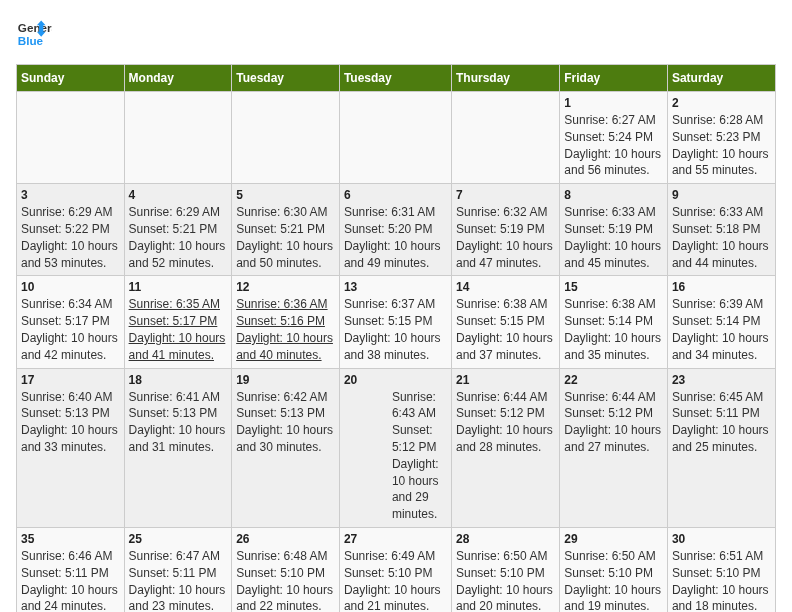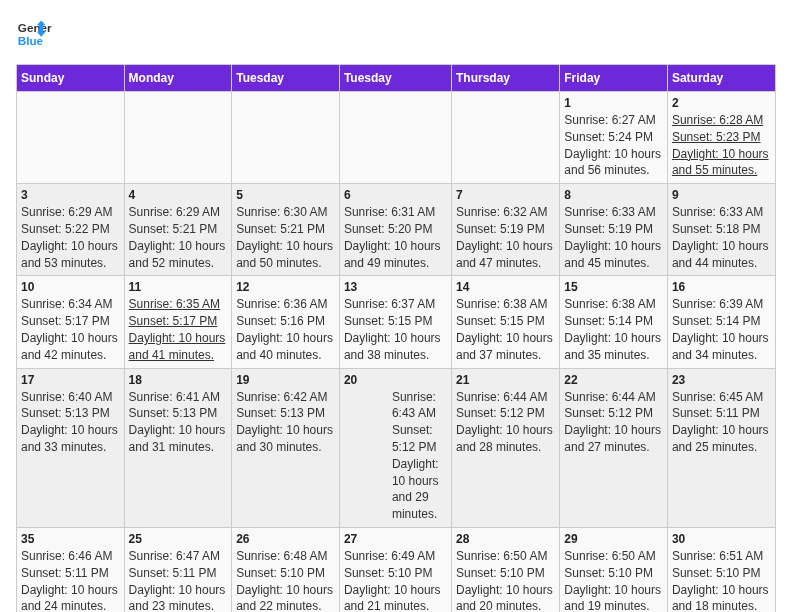--- a/index.html
+++ b/index.html
@@ -36,21 +36,21 @@
     .subtitle {
       font-size: 16px;
       color: #555;
     }
     table {
       width: 100%;
       border-collapse: collapse;
       font-size: 10.5px;
     }
     thead tr th {
-      background-color: #6d28d9;
+      background-color: #4d7c0f;
       color: #fff;
       padding: 6px 4px;
       text-align: left;
       font-size: 12px;
       font-weight: bold;
       border: 1px solid #ccc;
     }
     tbody tr td {
       border: 1px solid #ccc;
       vertical-align: top;
@@ -117,21 +117,21 @@
         <td class="empty-cell"></td>
         <td class="empty-cell"></td>
         <td>
           <span class="day-num">1</span>
           <div class="day-info" style="white-space: pre-line;">Sunrise: 6:27 AM
 Sunset: 5:24 PM
 Daylight: 10 hours and 56 minutes.</div>
         </td>
         <td>
           <span class="day-num">2</span>
-          <div class="day-info" style="white-space: pre-line; text-decoration: underline;">Sunrise: 6:28 AM
+          <div class="day-info" style="white-space: pre-line;">Sunrise: 6:28 AM
 Sunset: 5:23 PM
 Daylight: 10 hours and 55 minutes.</div>
         </td>
       </tr>
       <tr>
         <td>
           <span class="day-num">3</span>
           <div class="day-info" style="white-space: pre-line;">Sunrise: 6:29 AM
 Sunset: 5:22 PM
 Daylight: 10 hours and 53 minutes.</div>
@@ -181,21 +181,21 @@
 Daylight: 10 hours and 42 minutes.</div>
         </td>
         <td>
           <span class="day-num">11</span>
           <div class="day-info" style="white-space: pre-line; text-decoration: underline;">Sunrise: 6:35 AM
 Sunset: 5:17 PM
 Daylight: 10 hours and 41 minutes.</div>
         </td>
         <td>
           <span class="day-num">12</span>
-          <div class="day-info" style="white-space: pre-line;">Sunrise: 6:36 AM
+          <div class="day-info" style="white-space: pre-line; text-decoration: underline;">Sunrise: 6:36 AM
 Sunset: 5:16 PM
 Daylight: 10 hours and 40 minutes.</div>
         </td>
         <td>
           <span class="day-num">13</span>
           <div class="day-info" style="white-space: pre-line;">Sunrise: 6:37 AM
 Sunset: 5:15 PM
 Daylight: 10 hours and 38 minutes.</div>
         </td>
         <td>

